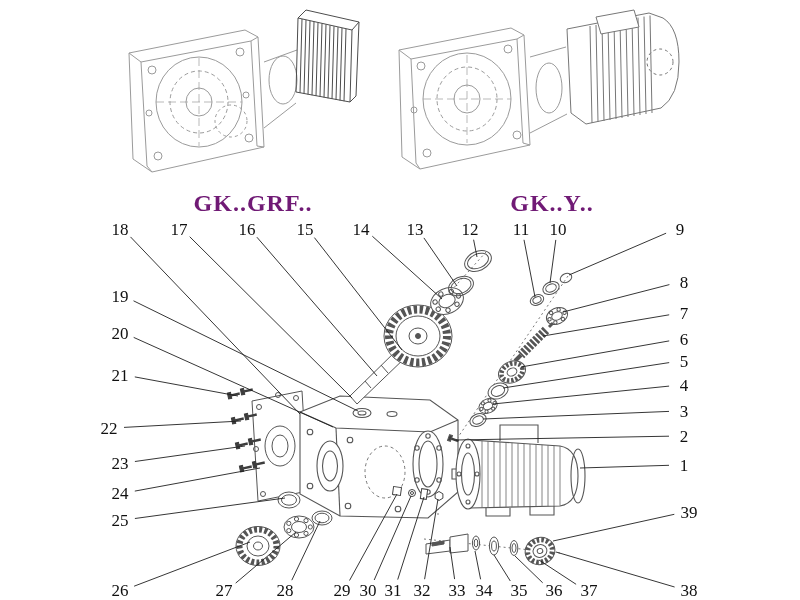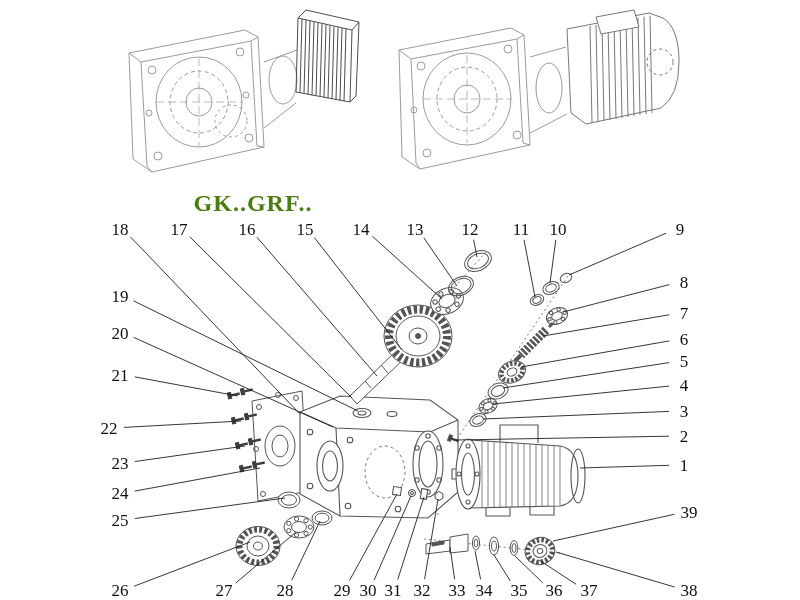--- a/index.html
+++ b/index.html
@@ -1,20 +1,20 @@
 <!DOCTYPE html>
 <html><head>
 <meta charset="utf-8">
 <style>
   html,body{margin:0;padding:0;background:#fff}
   .screen{position:relative;width:800px;height:600px;background:#ffffff;overflow:hidden;
           font-family:"Liberation Serif",serif}
   .screen svg{position:absolute;left:0;top:0}
   .caption{position:absolute;width:230px;text-align:center;font-weight:700;font-size:24px;
-           letter-spacing:1px;color:#4d7c0f;font-family:"Liberation Serif",serif}
+           letter-spacing:1px;color:#701a75;font-family:"Liberation Serif",serif}
   .leader{stroke:#1f1f1f;stroke-width:.9;fill:none}
   .callout-num{font:17px "Liberation Serif",serif;fill:#101010;text-anchor:middle}
 </style>
 </head>
 <body>
 
 <div class="screen">
 
 <svg viewBox="0 0 800 600" width="800" height="600">
 
@@ -423,14 +423,15 @@
         <line x1="510.3" y1="581.0" x2="494" y2="555" class="leader"></line>
         <text x="519" y="596" class="callout-num">35</text>
         <line x1="542.7" y1="582.8" x2="515" y2="556" class="leader"></line>
         <text x="554" y="596" class="callout-num">36</text>
         <line x1="576.1" y1="584.3" x2="539" y2="560" class="leader"></line>
         <text x="589" y="596" class="callout-num">37</text>
       </g>
 </svg>
 
 <div class="caption" style="left:138px;top:190px">GK..GRF..</div>
+<div class="caption" style="left:437px;top:190px">GK..Y..</div>
 
 </div>
 
 </body></html>

